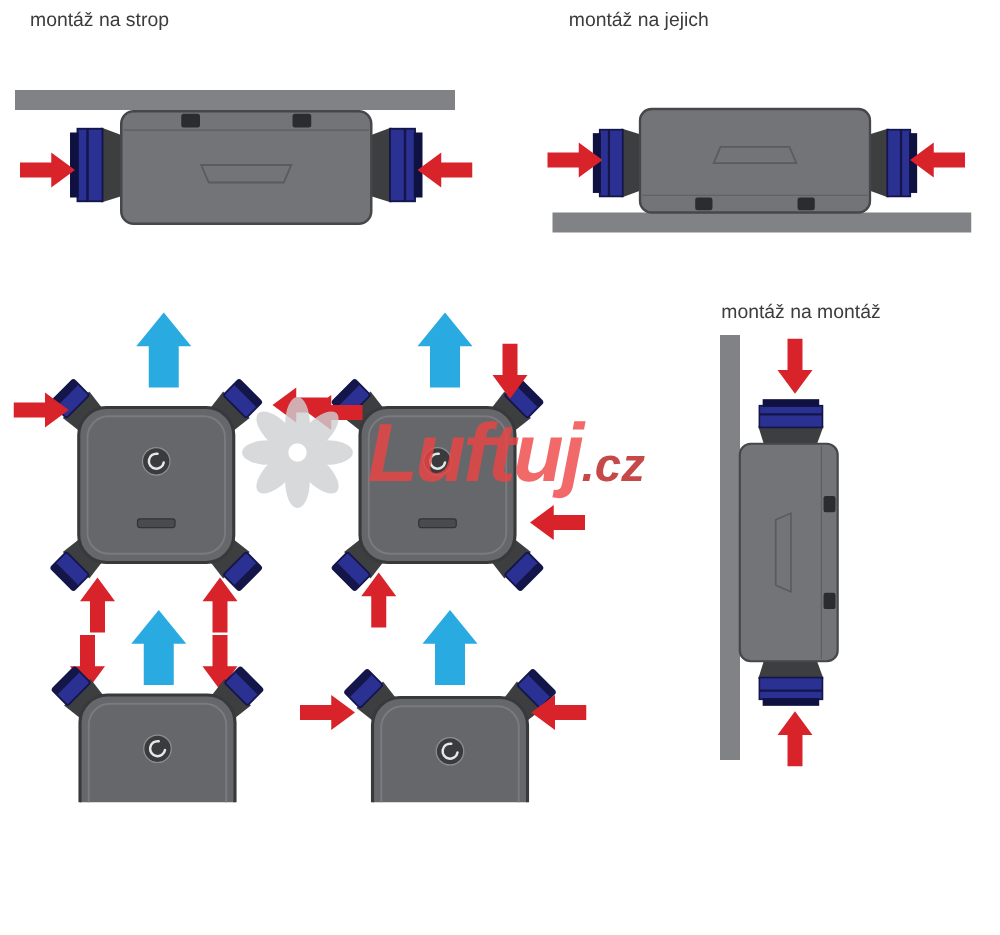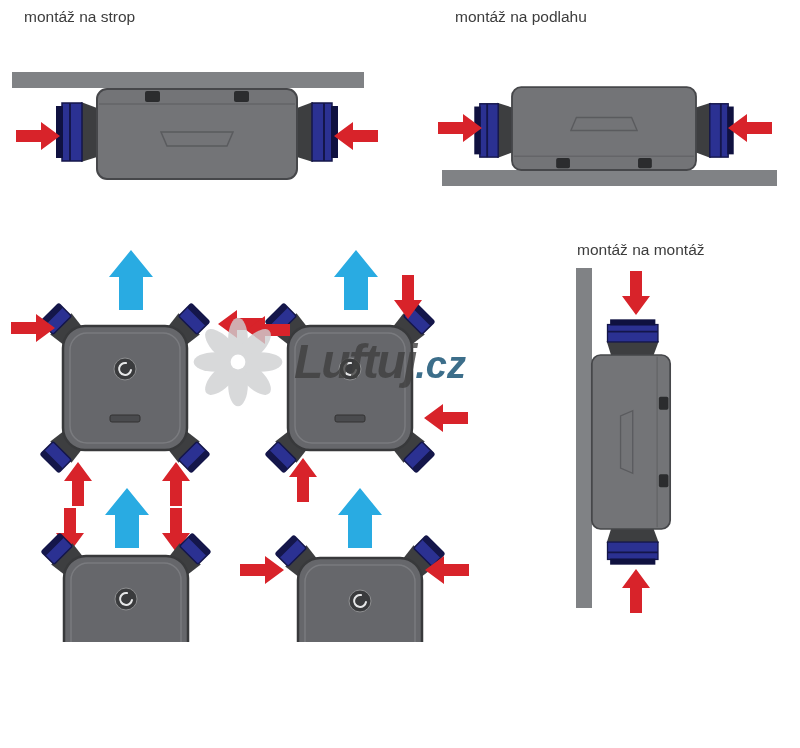--- a/index.html
+++ b/index.html
@@ -4,22 +4,22 @@
 <style>
   * { margin:0; padding:0; box-sizing:border-box; }
   html,body { background:#ffffff; font-family:"Liberation Sans", sans-serif; }
   #canvas { position:relative; width:800px; height:642px; background:#ffffff; overflow:hidden;text-decoration:underline; }
   .label { position:absolute; font-size:15.5px; color:#3c3c3c; white-space:nowrap; }
   .diag  { position:absolute; }
   .watermark { position:absolute; left:192px; top:316px; display:flex; align-items:center; gap:10px;
                opacity:.8; z-index:6; pointer-events:none; }
   .wm-fan { width:92px; height:92px; }
   .wm-text { display:flex; align-items:baseline; }
-  .wm-brand { font-style:italic; font-weight:bold; font-size:48px; color:#404040; letter-spacing:-2px; line-height:1;text-align:center; }
-  .wm-tld   { font-style:italic; font-weight:bold; font-size:38px; color:#0c4a6e; line-height:1; }
+  .wm-brand { font-style:italic; font-weight:bold; font-size:66px; color:#ef4444; letter-spacing:-2px; line-height:1;text-align:center; }
+  .wm-tld   { font-style:italic; font-weight:bold; font-size:38px; color:#b91c1c; line-height:1; }
 </style>
 </head>
 <body>
 
 <div id="canvas">
 
   <svg width="0" height="0" style="position:absolute" aria-hidden="true">
     <defs>
       <g id="red-arrow">
         <path d="M-22,-6 H3 V-14 L22,0 L3,14 V6 H-22 Z" fill="#d8232a"></path>
@@ -68,21 +68,21 @@
           <ellipse cx="0" cy="-28" rx="12" ry="26" transform="rotate(225)"></ellipse>
           <ellipse cx="0" cy="-28" rx="12" ry="26" transform="rotate(270)"></ellipse>
           <ellipse cx="0" cy="-28" rx="12" ry="26" transform="rotate(315)"></ellipse>
         </g>
         <circle r="9" fill="#ffffff"></circle>
       </g>
     </defs>
   </svg>
 
   <div class="label" style="left:24px; top:8px;">montáž na strop</div>
-  <div class="label" style="left:455px; top:8px;">montáž na podlahu</div>
+  <div class="label" style="left:455px; top:8px;">montáž na jejich</div>
   <div class="label" style="left:577px; top:241px;">montáž na montáž</div>
 
   <svg class="diag" style="left:8px; top:58px;" width="370" height="150" viewBox="0 0 370 150">
     <rect x="4" y="14" width="352" height="16" fill="#808285"></rect>
     <use href="#unit-side" transform="translate(189,76)"></use>
     <use href="#red-arrow" transform="translate(30,78)"></use>
     <use href="#red-arrow" transform="translate(348,78) rotate(180)"></use>
   </svg>
 
   <svg class="diag" style="left:432px; top:58px;" width="350" height="150" viewBox="0 0 350 150">

